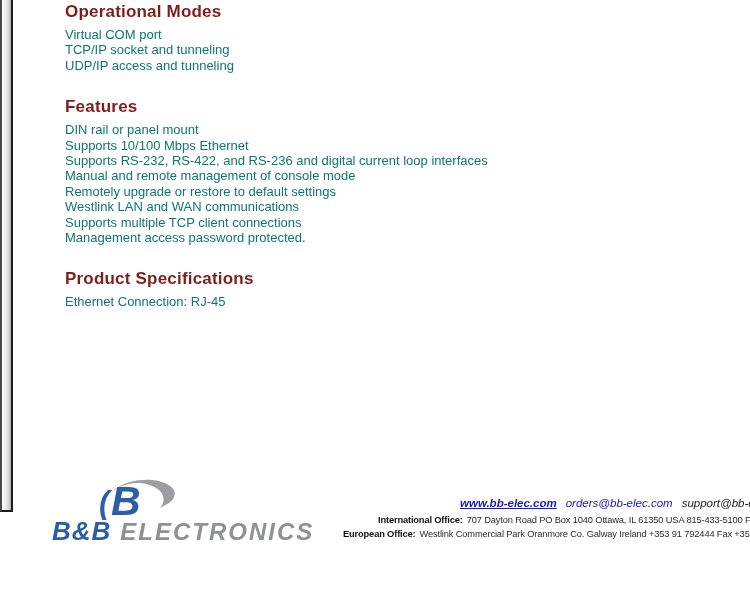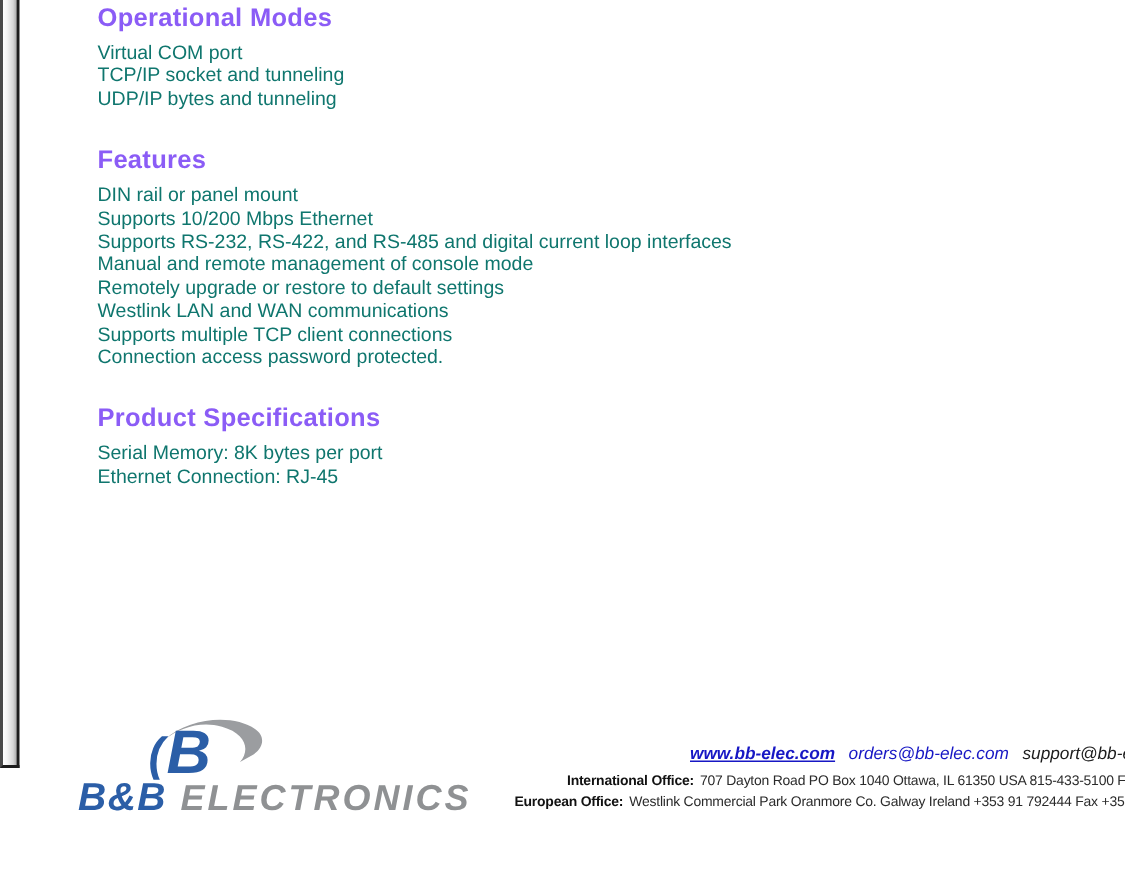--- a/index.html
+++ b/index.html
@@ -19,21 +19,21 @@
     border-right:2px solid #1c1c1c;
     border-bottom:2px solid #1c1c1c;
     background:linear-gradient(90deg,#ffffff 0%,#f4f4f4 30%,#d6d6d6 75%,#aaaaaa 100%);
   }
 
   .content { position:absolute; left:65px; top:2px; width:620px; }
   .section { margin-bottom:24px; }
   .section-title {
     margin:0 0 5px 0;
     font-size:17px; font-weight:900; letter-spacing:0.2px;
-    color:#8b5cf6;
+    color:#7f1d1d;
   }
   .item-list { list-style:none; margin:0; padding:0; }
   .item-list li {
     font-size:13px; line-height:15.4px; color:#0f766e;
   }
 
   
   .logo-icon { position:absolute; left:98px; top:476px; }
   .logo-wordmark {
     position:absolute; left:52px; top:516px;
@@ -56,42 +56,41 @@
 
 <div class="edge-frame"></div>
 
 <div class="content">
 
   <div class="section">
     <h2 class="section-title">Operational Modes</h2>
     <ul class="item-list">
       <li>Virtual COM port</li>
       <li>TCP/IP socket and tunneling</li>
-      <li>UDP/IP bytes and tunneling</li>
+      <li>UDP/IP access and tunneling</li>
     </ul>
   </div>
 
   <div class="section">
     <h2 class="section-title">Features</h2>
     <ul class="item-list">
       <li>DIN rail or panel mount</li>
-      <li>Supports 10/200 Mbps Ethernet</li>
-      <li>Supports RS-232, RS-422, and RS-485 and digital current loop interfaces</li>
+      <li>Supports 10/100 Mbps Ethernet</li>
+      <li>Supports RS-232, RS-422, and RS-236 and digital current loop interfaces</li>
       <li>Manual and remote management of console mode</li>
       <li>Remotely upgrade or restore to default settings</li>
       <li>Westlink LAN and WAN communications</li>
       <li>Supports multiple TCP client connections</li>
-      <li>Connection access password protected.</li>
+      <li>Management access password protected.</li>
     </ul>
   </div>
 
   <div class="section">
     <h2 class="section-title">Product Specifications</h2>
     <ul class="item-list">
-      <li>Serial Memory: 8K bytes per port</li>
       <li>Ethernet Connection: RJ-45</li>
     </ul>
   </div>
 
 </div>
 
 <svg class="logo-icon" width="84" height="46" viewBox="0 0 84 46" aria-hidden="true">
   <path d="M12,17 C28,2 58,0 72,10 C78,14 79,21 71,27 L62,32 C69,24 66,13 50,8.5 C36,4.5 22,9 12,17 Z" fill="#9b9da0"></path>
   <text x="1" y="37" font-family="Liberation Sans, sans-serif" font-size="31" font-style="italic" font-weight="bold" fill="#2b5ea7">(</text>
   <text x="13" y="39" font-family="Liberation Sans, sans-serif" font-size="41" font-style="italic" font-weight="bold" fill="#2b5ea7">B</text>

